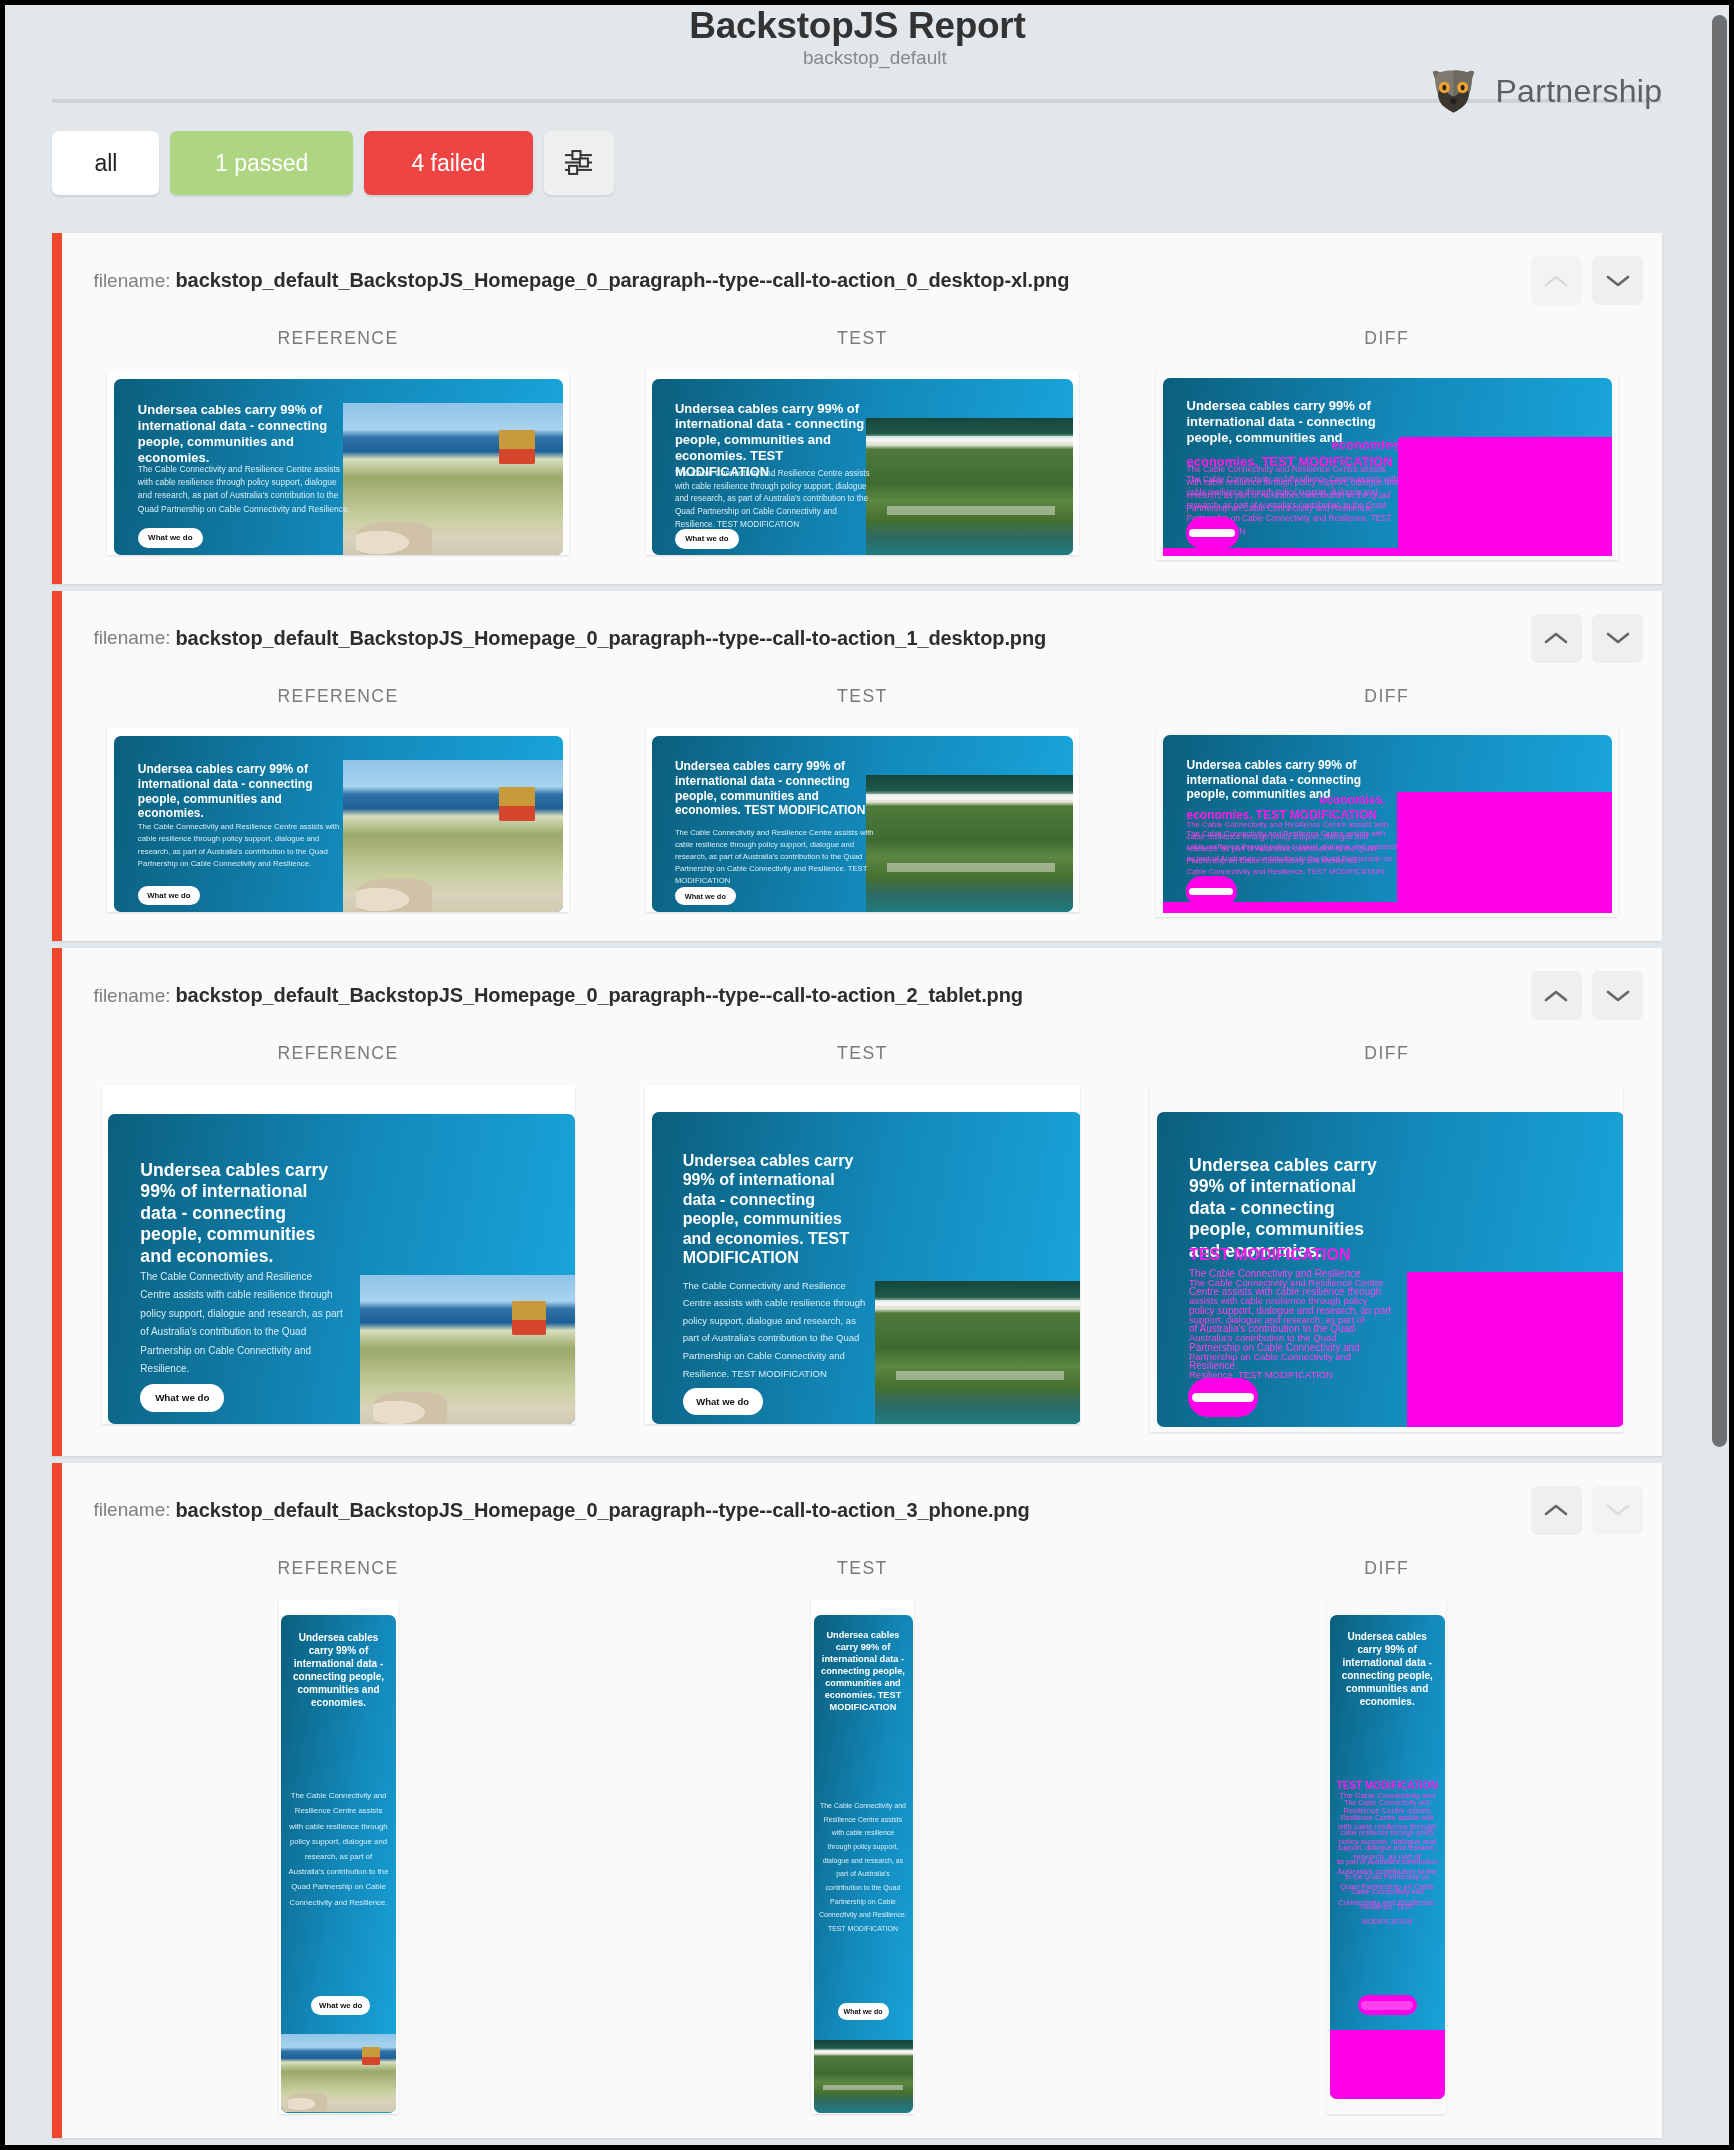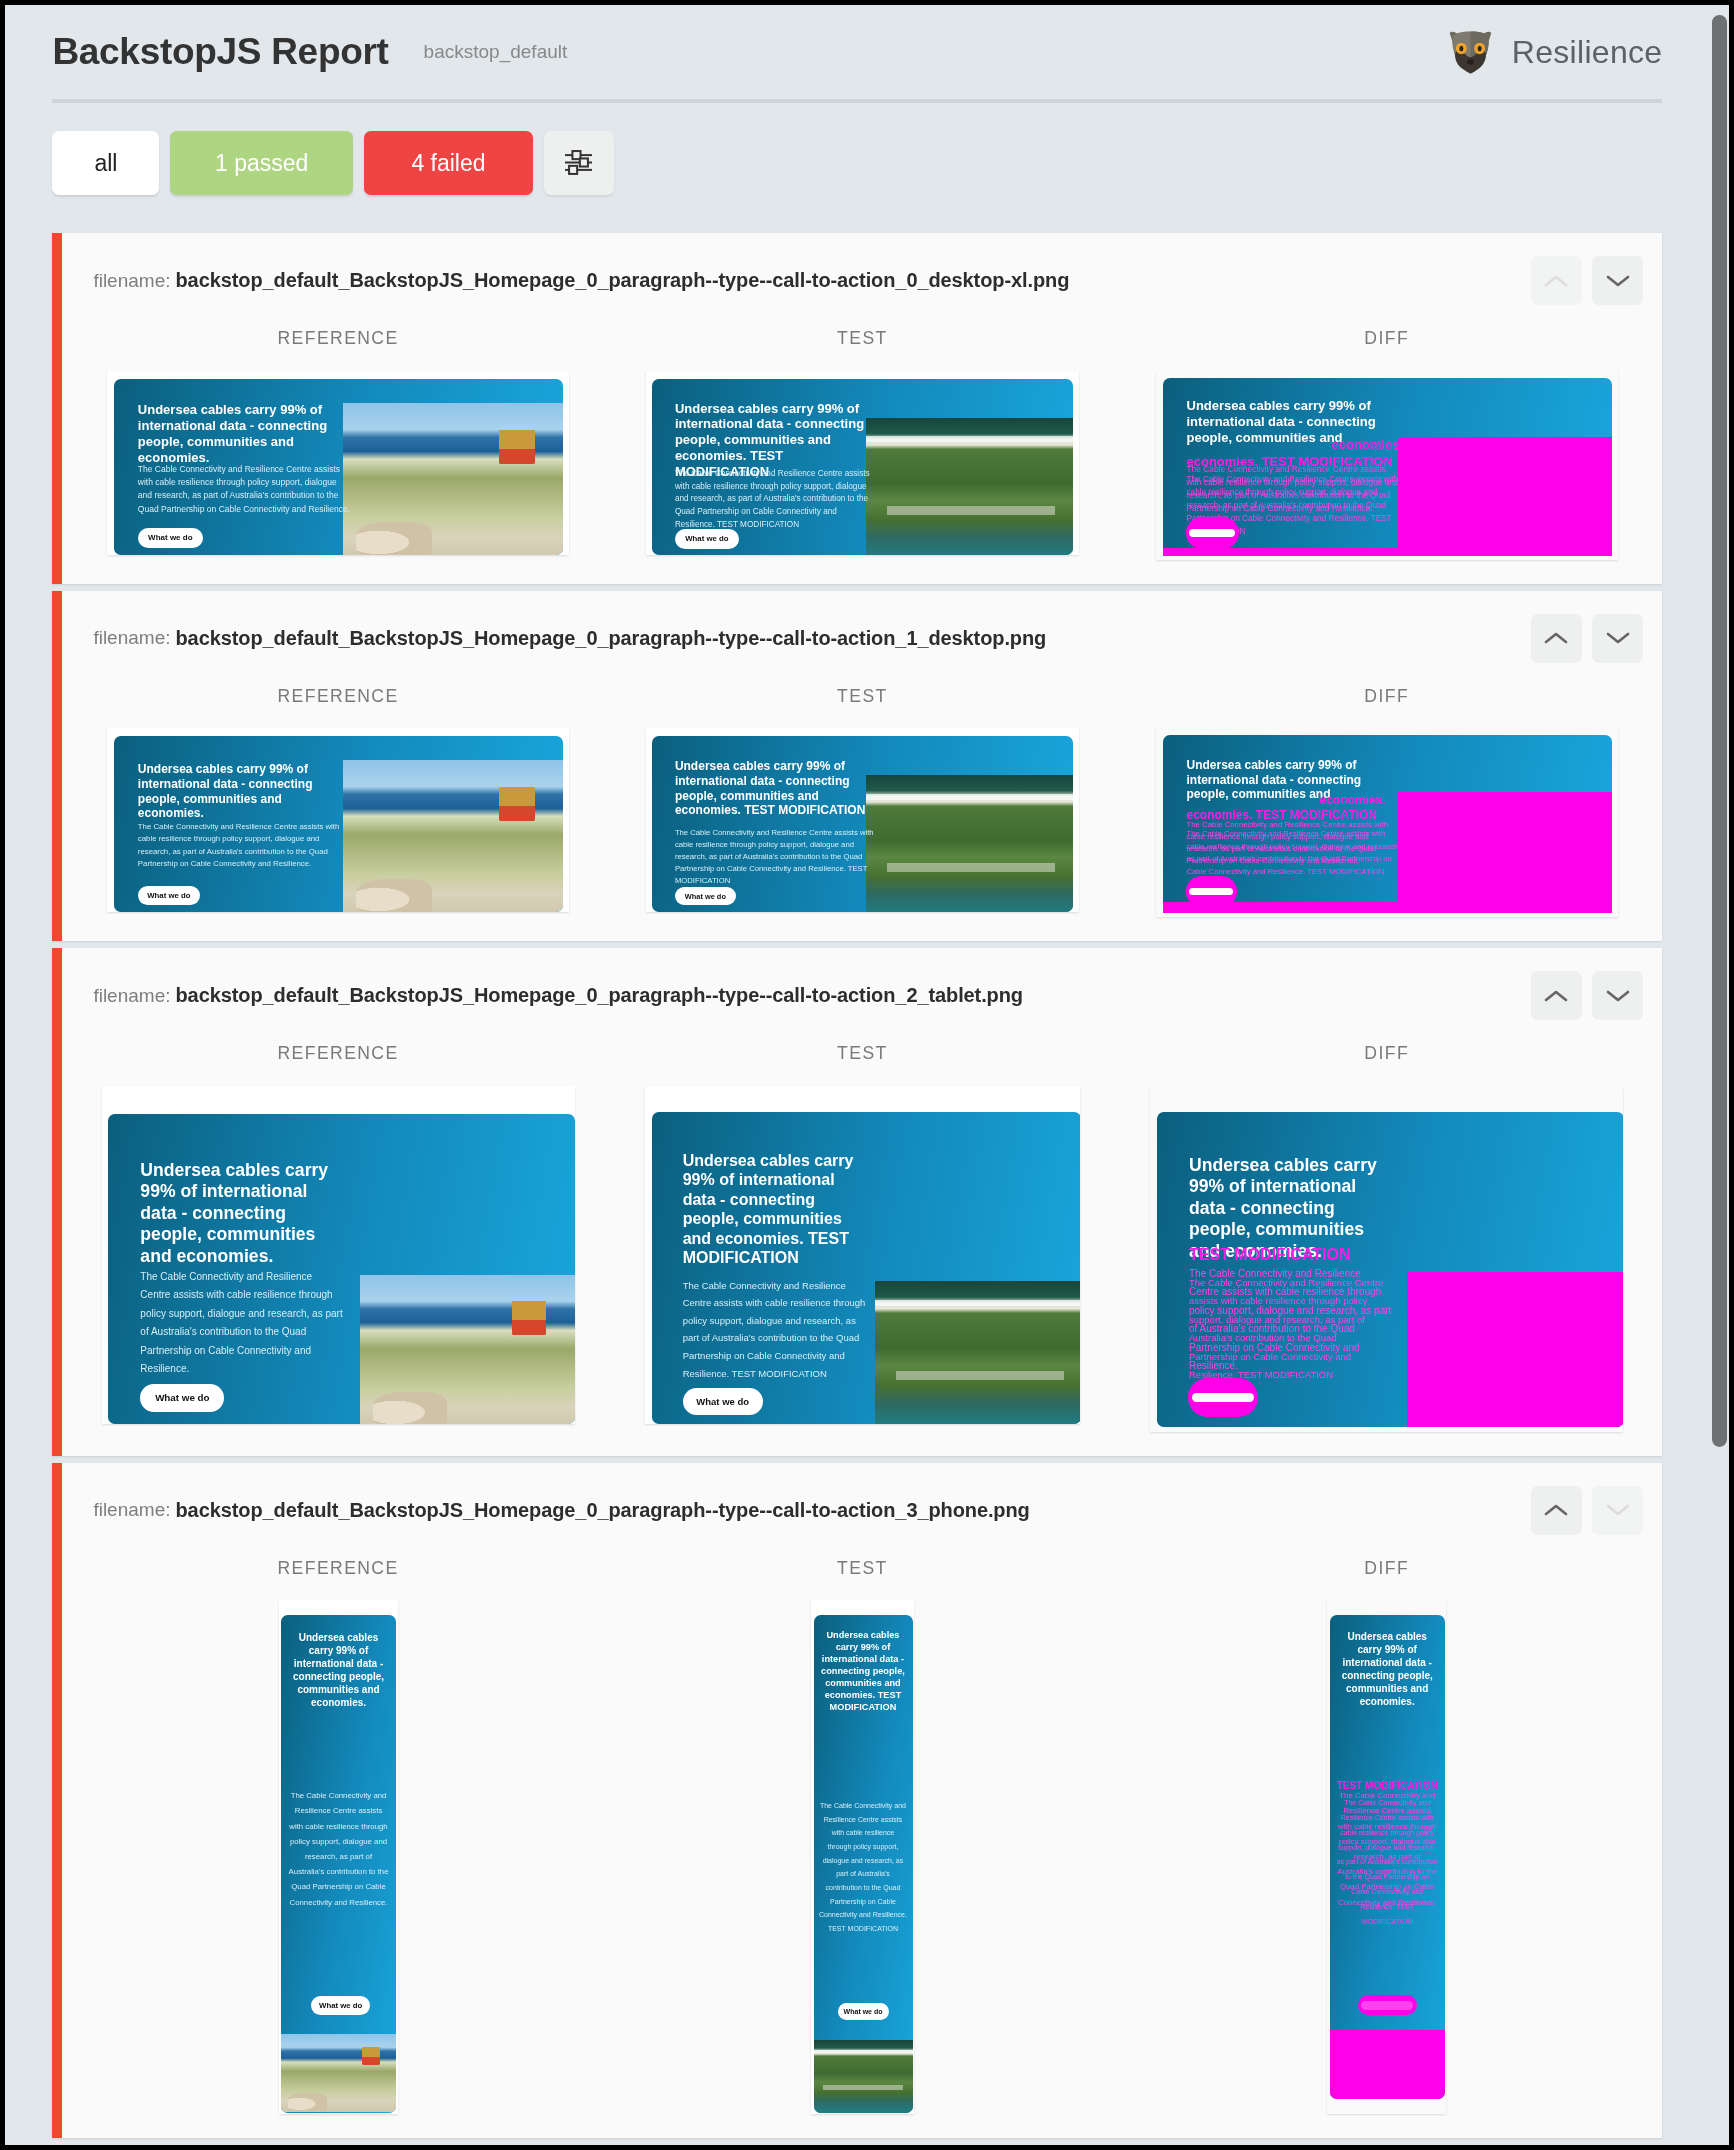--- a/index.html
+++ b/index.html
@@ -29,20 +29,21 @@
   
   .page { position:absolute; left:0; top:0; width: 1704px; }
 
   
   .header {
     position: relative;
     margin: 0 47px;
     height: 98px;
     display: flex; align-items: center;
     border-bottom: 4px solid #ccd4d8;
+    flex-direction: column;
   }
   .title {
     font-size: 37px; font-weight: bold; color: #333; letter-spacing: -0.3px;
     white-space: nowrap;
   }
   .subtitle {
     font-size: 19px; color: #888; margin-left: 35px; white-space: nowrap;
   }
   .brand {
     margin-left: auto; display:flex; align-items:center; gap: 15px;
@@ -207,21 +208,21 @@
             <path d="M12 14 C12 4 26 2 39 2 C52 2 66 4 66 14 C66 34 56 58 39 64 C22 58 12 34 12 14 Z" fill="#7e7a70"></path>
             <path d="M39 2 C52 2 66 4 66 14 C66 34 56 58 39 64 Z" fill="#6d6a61"></path>
             <path d="M22 30 C14 28 14 48 26 56 C34 61 39 64 39 64 C39 64 44 61 52 56 C64 48 64 28 56 30 C48 32 44 40 39 40 C34 40 30 32 22 30 Z" fill="#3b362f"></path>
             <ellipse cx="25.5" cy="27" rx="8" ry="8.5" fill="#f0a32c"></ellipse>
             <ellipse cx="52.5" cy="27" rx="8" ry="8.5" fill="#f0a32c"></ellipse>
             <ellipse cx="25.5" cy="27" rx="3" ry="4" fill="#2a2520"></ellipse>
             <ellipse cx="52.5" cy="27" rx="3" ry="4" fill="#2a2520"></ellipse>
             <ellipse cx="39" cy="47" rx="5" ry="4" fill="#241f1a"></ellipse>
           </svg>
         </span>
-        <span class="brand-name">Resilience</span>
+        <span class="brand-name">Partnership</span>
       </div>
     </div>
 
     <div class="toolbar">
       <div class="btn-filter btn-all">all</div>
       <div class="btn-filter btn-pass">1 passed</div>
       <div class="btn-filter btn-fail">4 failed</div>
 
 
       <div class="btn-settings">

